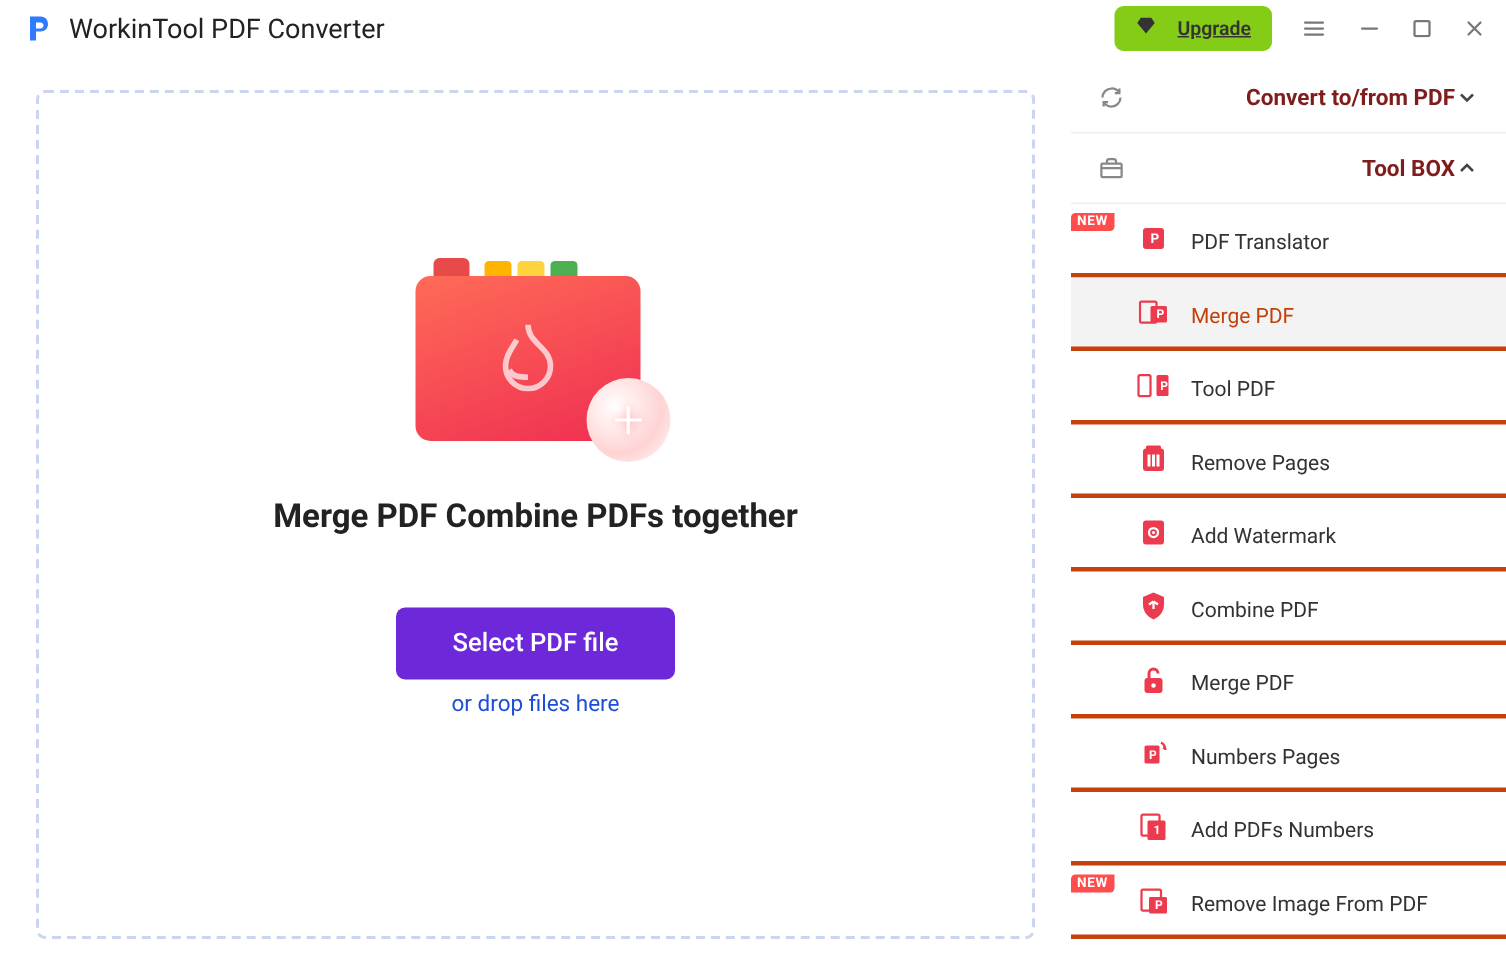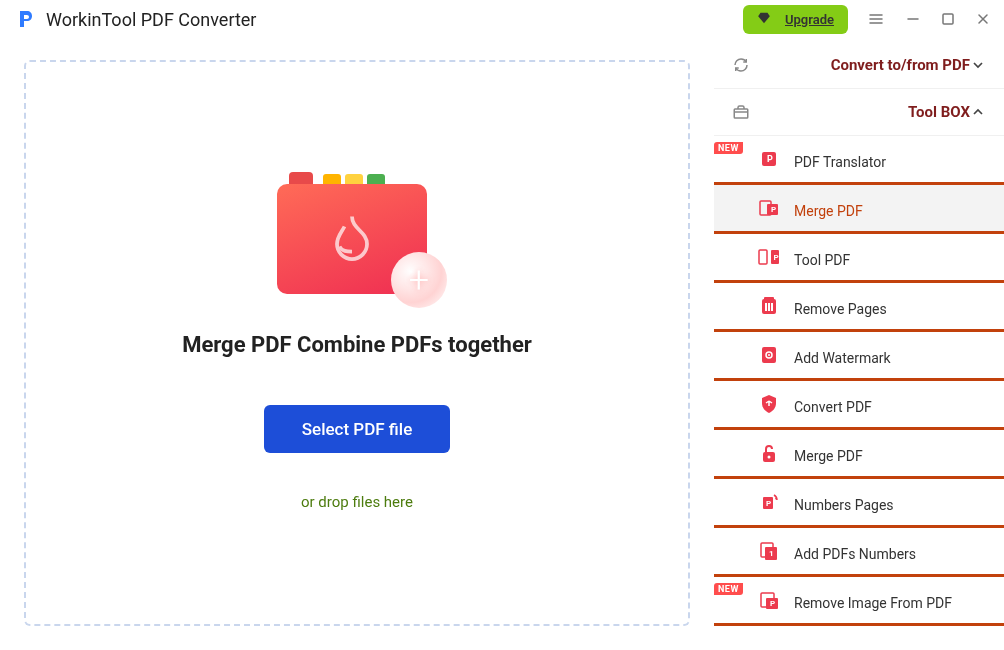--- a/index.html
+++ b/index.html
@@ -20,22 +20,22 @@
 .folder-illus { width: 160px; height: 130px; position: relative; }
 .folder-back-tab { position: absolute; top: 0; left: 12px; width: 24px; height: 14px; background: #e84a4a; border-radius: 4px 4px 0 0; }
 .folder-top-tabs { position: absolute; top: 2px; left: 46px; display: flex; gap: 4px; }
 .folder-top-tabs span { display: block; width: 18px; height: 12px; border-radius: 3px 3px 0 0; }
 .folder-body { position: absolute; top: 12px; left: 0; width: 150px; height: 110px; border-radius: 10px; background: linear-gradient(160deg, #ff6b57 0%, #ef2e52 100%); display: flex; align-items: center; justify-content: center; }
 .folder-body svg { opacity: .7; }
 .plus-badge { position: absolute; right: -10px; bottom: -6px; width: 56px; height: 56px; border-radius: 50%; background: radial-gradient(circle at 35% 35%, #fff 0%, #ffd3d3 60%, rgba(255,211,211,0) 100%); display: flex; align-items: center; justify-content: center; color: #fff; font-size: 36px; }
 .plus-badge span { color: #fff; text-shadow: 0 0 6px rgba(255,120,120,.6); font-weight: 300; }
 
 .main h1 { margin-top: 30px; font-size: 22px; color: #222; font-weight: 700; }
-.select-btn { margin-top: 48px; background: #1d4ed8; color: #fff; border: none; font-size: 17px; font-weight: 500; padding: 14px 38px; border-radius: 6px; cursor: pointer; }
-.drop-hint { margin-top: 40px; color: #4d7c0f; font-size: 15px; }
+.select-btn { margin-top: 48px; background: #6d28d9; color: #fff; border: none; font-size: 17px; font-weight: 500; padding: 14px 38px; border-radius: 6px; cursor: pointer; }
+.drop-hint { margin-top: 7px; color: #1d4ed8; font-size: 15px; }
 
 .sidebar { width: 290px; overflow-y: auto; height: 100%; position: relative; padding-top: 4px;}
 .sidebar-inner { overflow: hidden; }
 .section { display: flex; align-items: center; padding: 14px 18px; cursor: pointer; border-bottom: 1px solid #f0f0f0; }
 .section .sect-icon { width: 22px; display: inline-flex; color: #999; }
 .section .sect-title { flex: 1; margin-left: 10px; font-weight: 700; color: #7f1d1d; font-size: 15px; text-align: right; }
 .section svg.chev { color: #444; }
 
 .tool-item { display: flex; align-items: flex-end; padding: 12px 18px 12px 44px; cursor: pointer; position: relative; border-bottom: 3px solid #c2410c; }
 .tool-item.active { background: #f3f3f3; }
@@ -203,21 +203,21 @@
     <span class="tool-label">Add Watermark</span>
   </div>
           <div class="tool-item">
 
     <span class="tool-icon">
               <svg width="18" height="20" viewBox="0 0 18 20">
                 <path d="M9 1l7 3v5c0 5-3 8-7 10-4-2-7-5-7-10V4l7-3z" fill="#ec3b4e"></path>
                 <path d="M9 7v5M9 7l3 2M9 7l-3 2" stroke="#fff" stroke-width="1.5" fill="none"></path>
               </svg>
             </span>
-    <span class="tool-label">Convert PDF</span>
+    <span class="tool-label">Combine PDF</span>
   </div>
           <div class="tool-item">
 
     <span class="tool-icon">
               <svg width="18" height="20" viewBox="0 0 18 20">
                 <rect x="3" y="9" width="12" height="10" rx="2" fill="#ec3b4e"></rect>
                 <path d="M6 9V6a3 3 0 013-3 3 3 0 013 3" fill="none" stroke="#ec3b4e" stroke-width="2"></path>
                 <circle cx="9" cy="14" r="1.5" fill="#fff"></circle>
               </svg>
             </span>

